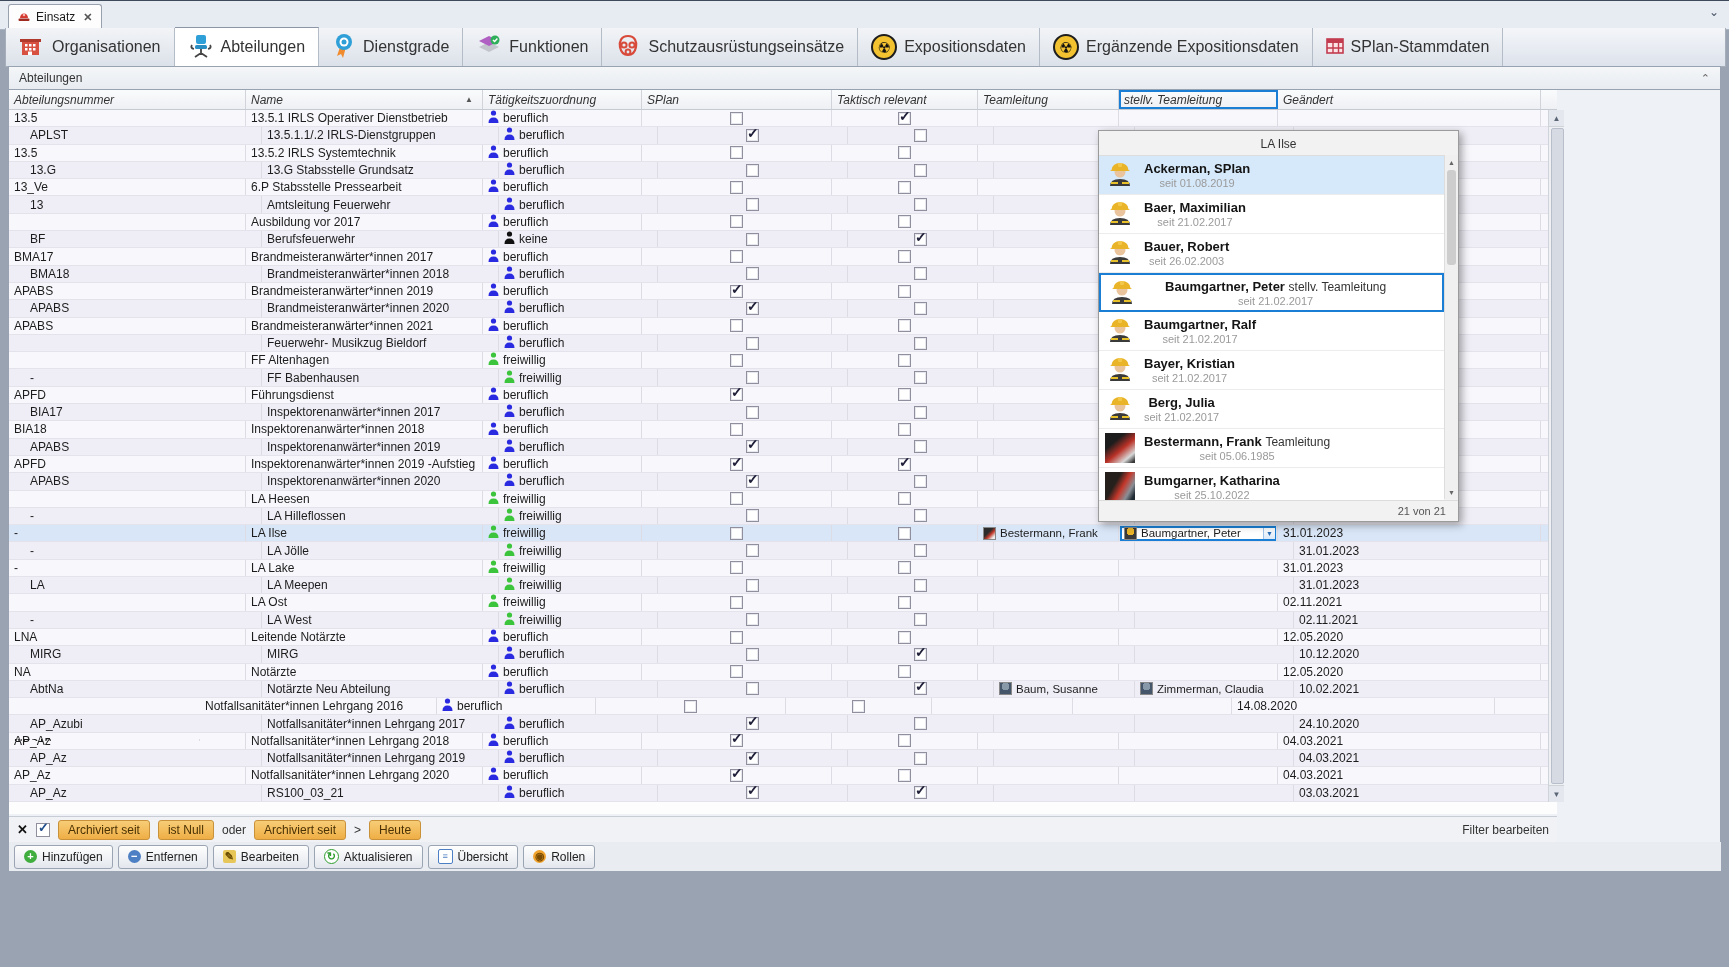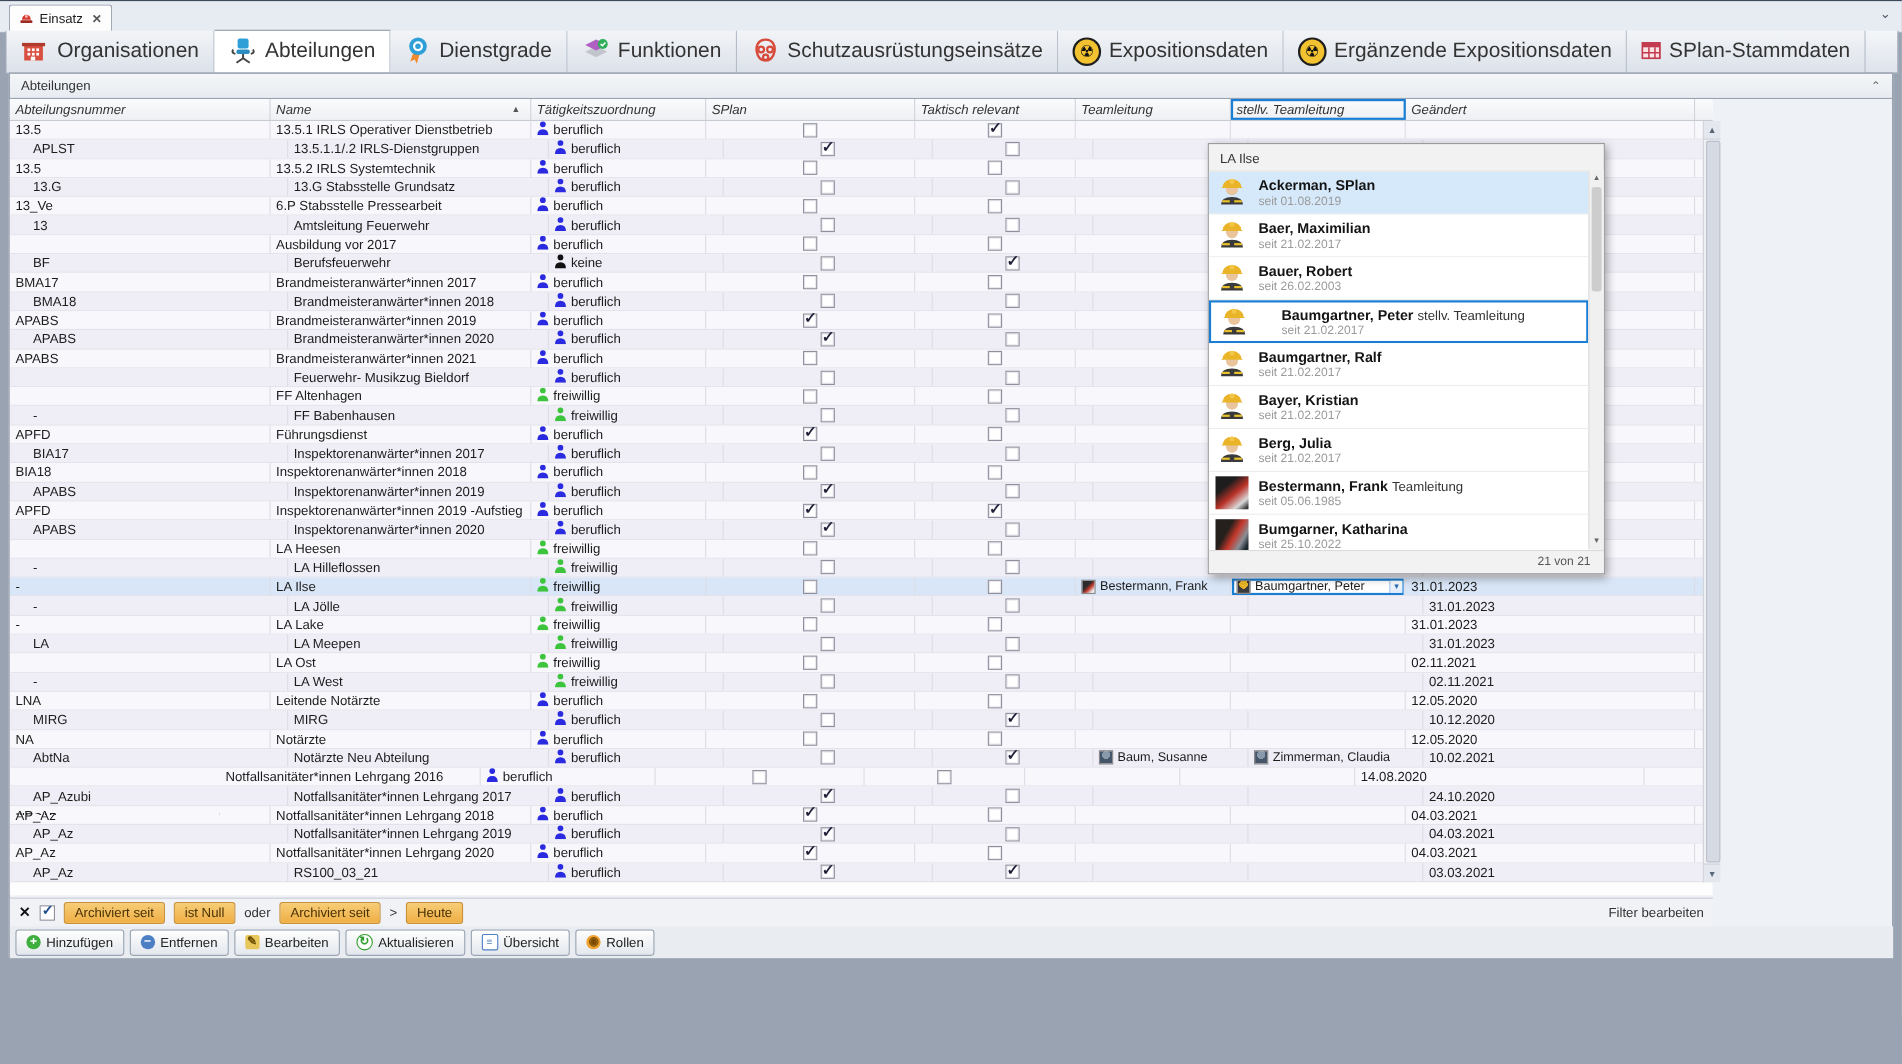--- a/index.html
+++ b/index.html
@@ -3,34 +3,34 @@
 <meta charset="utf-8">
 <style>
   html,body{margin:0;padding:0;}
   body{
     width:1729px;height:967px;position:relative;overflow:hidden;
     background:#99a3b2;
     font-family:"Liberation Sans", sans-serif;
     font-size:12px;color:#222;
     -webkit-font-smoothing:antialiased;
   }
-  .abs{position:absolute;}
+  .abs{position:absolute;text-align:center;}
 
   
   #doc-tabbar{left:0;top:0;width:1729px;height:28px;background:#e7ebf2;border-top:1px solid #3c4a5c;border-bottom:1px solid #aab3c0;}
   .doc-tab{position:absolute;left:8px;top:3px;height:24px;background:#fdfdfe;border:1px solid #98a1ad;border-bottom:none;border-radius:3px 3px 0 0;display:flex;align-items:center;gap:5px;padding:0 8px;}
   .doc-tab .lbl{font-size:12px;color:#1a1a1a;}
   .doc-tab .x{font-size:11px;color:#555;font-weight:bold;cursor:pointer;margin-left:3px;}
   .win-chevron{position:absolute;right:10px;top:4px;color:#4a5568;font-size:12px;}
 
   
   #module-tabs{left:5px;top:28px;width:1719px;height:38px;background:linear-gradient(#f4f6f9,#dde3ec);border:1px solid #a6aebb;border-top:none;display:flex;align-items:stretch;}
   .mtab{display:flex;align-items:center;gap:7px;padding:0 13px;border-right:1px solid #b4bcc8;background:linear-gradient(#f2f4f7,#dce2ea);cursor:pointer;}
   .mtab.active{background:#ffffff;border-top:1px solid #8d96a6;margin-top:-1px;box-shadow:0 1px 0 #fff inset;}
-  .mtab .lbl{font-size:19px;color:#333;white-space:nowrap;}
+  .mtab .lbl{font-size:16px;color:#333;white-space:nowrap;}
   .mtab svg,.mtab .rad{flex:0 0 auto;}
   .rad{width:22px;height:22px;border-radius:50%;background:#f2c230;border:2px solid #1e1e1e;color:#111;display:flex;align-items:center;justify-content:center;font-size:15px;line-height:1;}
 
   
   #panel{left:8px;top:66px;width:1713px;height:805px;background:#eef1f5;border:1px solid #99a2b0;box-sizing:border-box;}
   #panel-header{left:8px;top:66px;width:1713px;height:24px;background:linear-gradient(#f4f6f8,#e8ecf1);border:1px solid #99a2b0;box-sizing:border-box;display:flex;align-items:center;justify-content:space-between;padding:0 10px;}
   #panel-header .t{font-size:12px;color:#333;}
   #panel-header .chev{color:#666;font-size:11px;cursor:pointer;}
 
   

